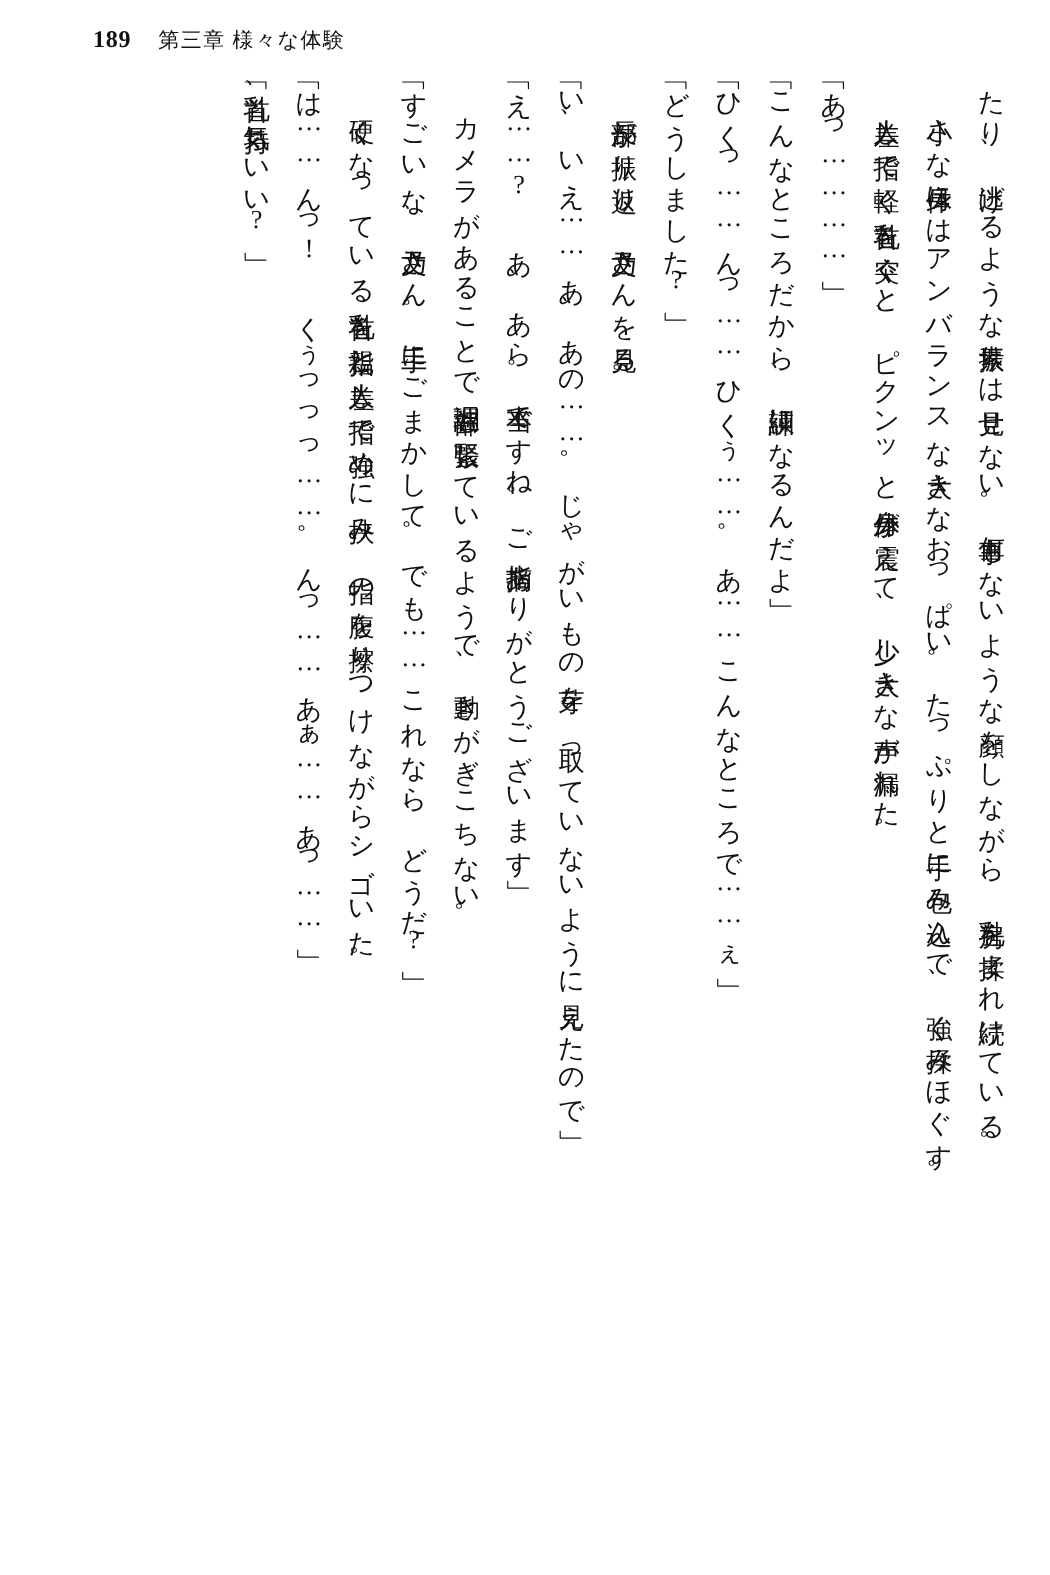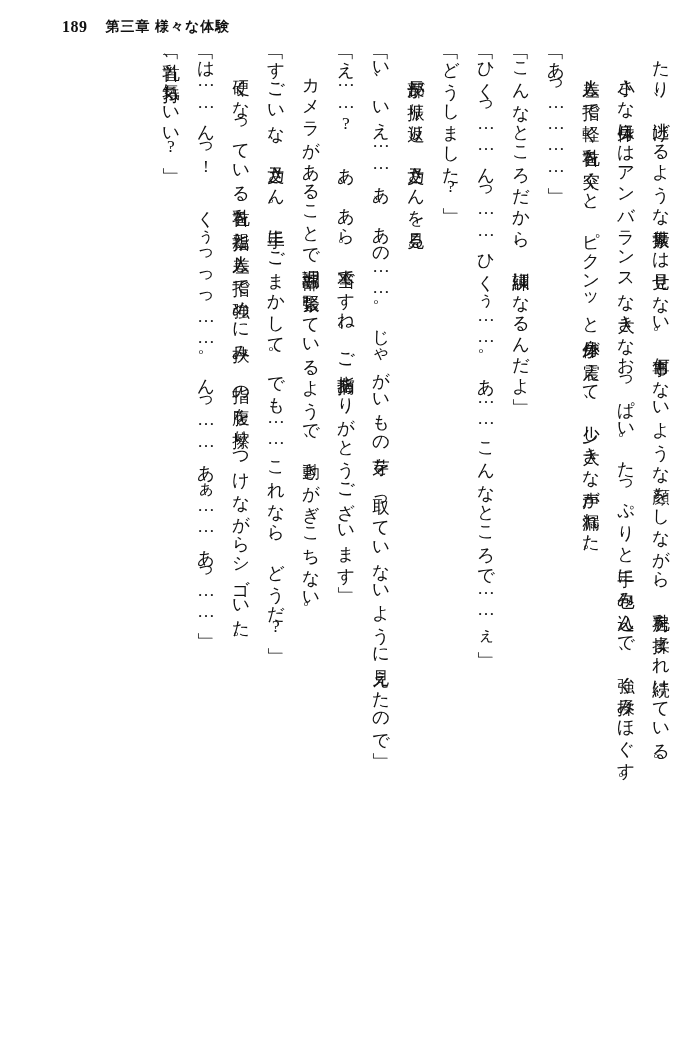--- a/index.html
+++ b/index.html
@@ -40,21 +40,20 @@
     font-size: 16px;
     font-weight: bold;
     letter-spacing: 0.5px;
     color: #111;
   }
   .chapter-title {
     font-size: 14px;
     margin-left: 18px;
     color: #111;
     letter-spacing: 1px;
-    font-weight: bold;
   }
 
   
   .body-text {
     position: absolute;
     top: 48px;
     right: 22px;
     bottom: 14px;
     left: 24px;
     writing-mode: vertical-rl;

